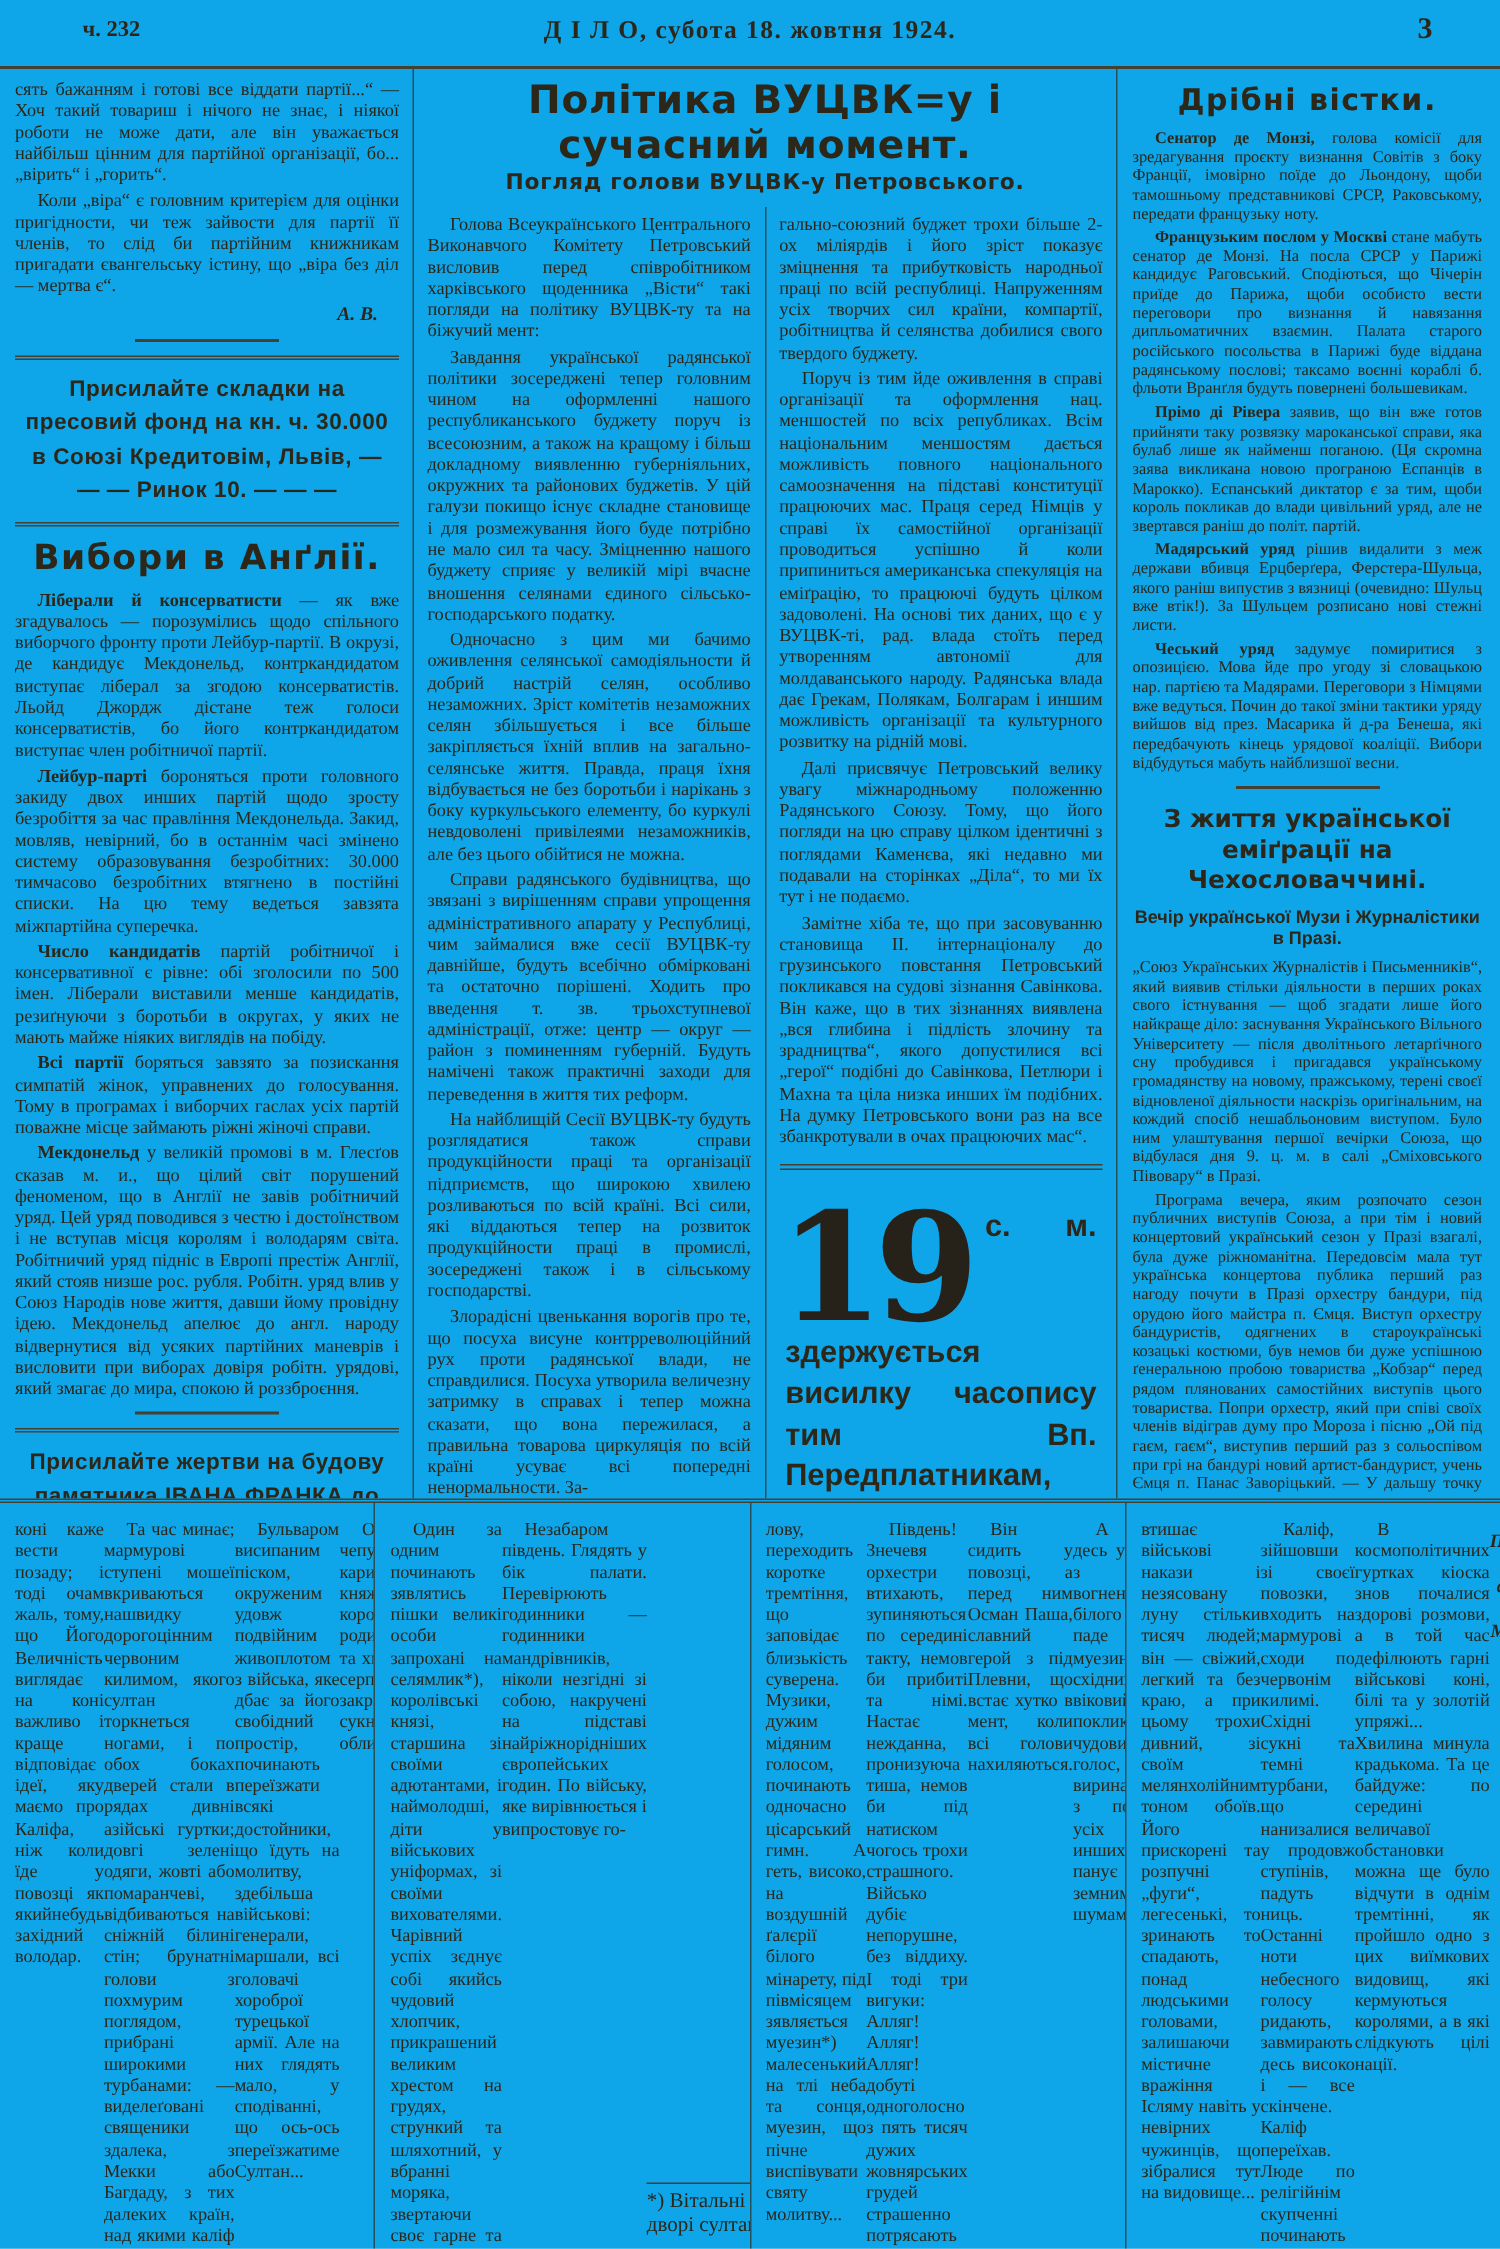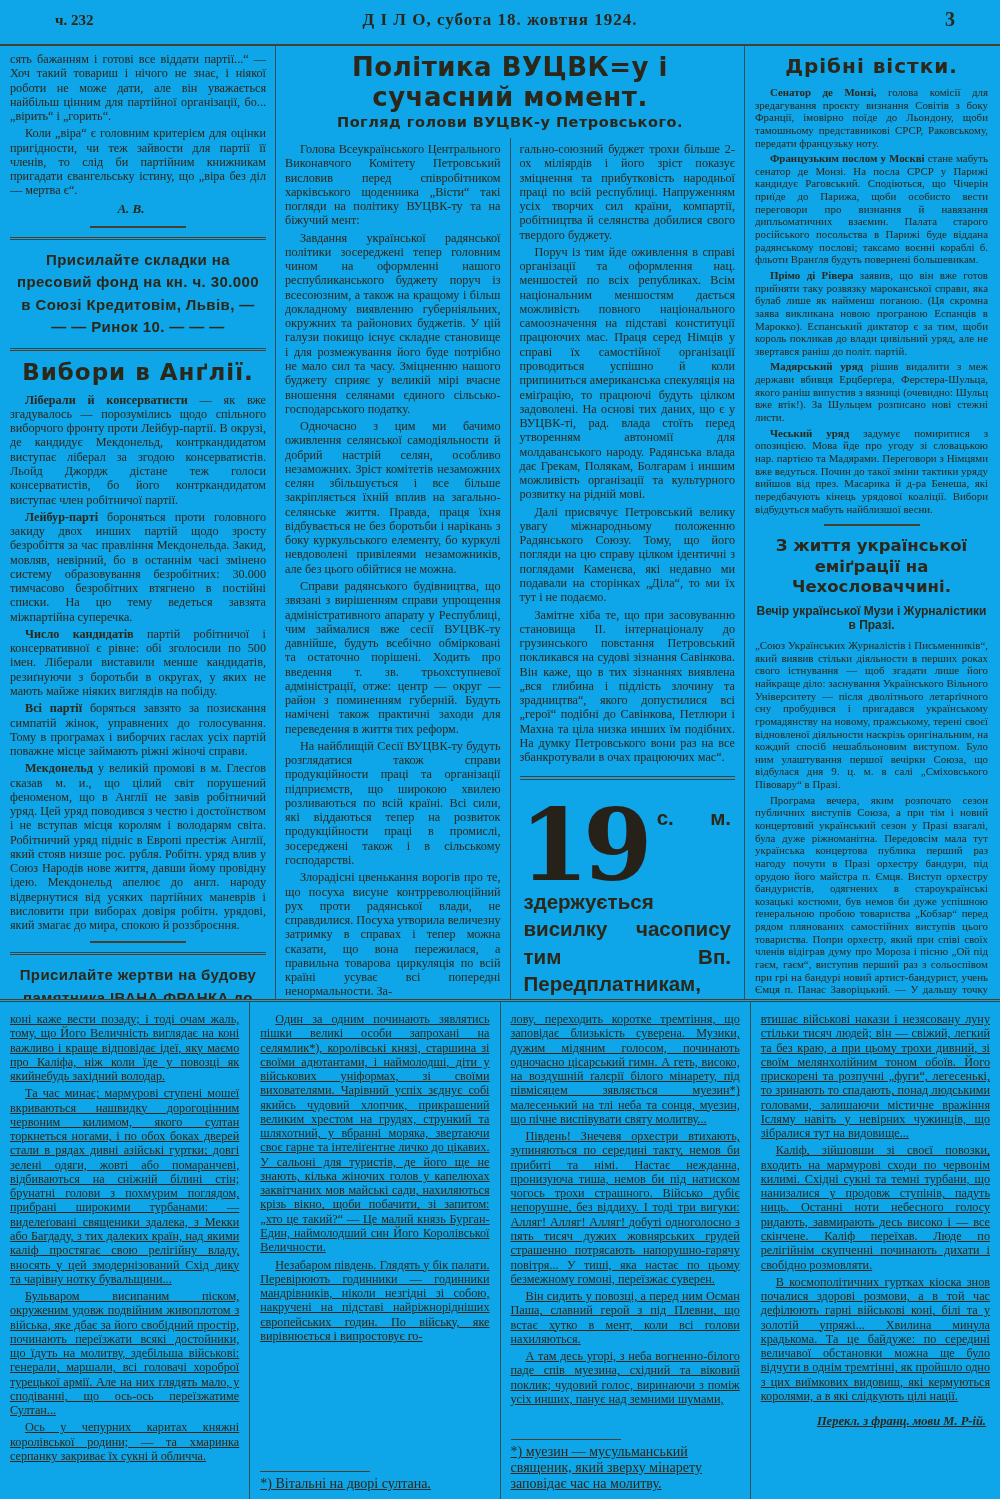--- a/index.html
+++ b/index.html
@@ -24,42 +24,42 @@
   .colM{width:468px;padding:2px 0 0;overflow:hidden;}
   .colR{flex:1;padding:6px 12px 0 10px;border-left:1px solid rgba(50,45,30,.7);overflow:hidden;}
   .twocol{display:flex;height:100%;}
   .subcol{width:50%;padding:4px 9px 0;overflow:hidden;}
   .subcol.first{border-right:1px solid rgba(50,45,30,.7);}
   
   .bt{font-size:12.2px;line-height:1.17;text-align:justify;text-indent:15px;margin:0 0 3px;}
   .bt.noind{text-indent:0;}
   .sm{font-size:10.9px;line-height:1.16;}
   .lead{font-weight:bold;}
-  .sig{text-align:center;font:bold italic 13px "Liberation Serif",serif;padding-right:14px;margin:2px 0 4px;}
+  .sig{text-align:right;font:bold italic 13px "Liberation Serif",serif;padding-right:14px;margin:2px 0 4px;}
   .rule-short{width:96px;border-top:2px solid #46412f;margin:9px auto;}
   
   .h-main{font:bold 26px "DejaVu Sans",sans-serif;text-align:center;margin:4px 6px 2px;letter-spacing:.5px;}
   .h-sub{font:bold 14.5px "DejaVu Sans",sans-serif;text-align:center;margin:2px 0 8px;letter-spacing:.5px;}
   .h-sec{font:bold 23px "DejaVu Sans",sans-serif;text-align:center;margin:6px 0 8px;letter-spacing:1px;}
   .h-drb{font:bold 20px "DejaVu Sans",sans-serif;text-align:center;margin:2px 0 8px;letter-spacing:1px;}
   .h-emig{font:bold 16.5px "DejaVu Sans",sans-serif;text-align:center;line-height:1.25;margin:10px 0 6px;}
   .h-emig-sub{font:bold 12px "Liberation Sans",sans-serif;text-align:center;margin:0 0 7px;}
   
   .adbox{border-top:3px double #46412f;border-bottom:3px double #46412f;
          padding:9px 2px;margin:8px 0;text-align:center;
          font:bold 15px "Liberation Sans",sans-serif;line-height:1.5;letter-spacing:.4px;}
   
   .notice{border-top:4px double #46412f;border-bottom:4px double #46412f;
           padding:24px 4px 8px;margin:12px 0 0;overflow:hidden;}
   .notice .num{float:left;font:bold 100px/0.82 "DejaVu Serif",serif;
                letter-spacing:-6px;margin:0 10px 2px -4px;color:#26221a;}
   .notice .ntext{font:bold 20.5px/1.32 "Liberation Sans",sans-serif;text-align:justify;}
   
   .feu{display:flex;border-top:3px double #46412f;height:498px;overflow:hidden;}
-  .fcol{width:25%;padding:10px 10px 8px;overflow:hidden;display:flex;flex-direction:column;text-decoration:underline;}
+  .fcol{width:25%;padding:10px 10px 8px;overflow:hidden;display:flex;flex-direction:row;}
   .fcol + .fcol{border-left:1px solid rgba(50,45,30,.7);}
   .footnote{margin-top:auto;font-size:14px;text-align:left;padding-top:4px;}
   .footnote:before{content:"";display:block;width:110px;border-top:1px solid #46412f;margin-bottom:4px;}
   .fsig{text-align:right;font:italic bold 12.5px "Liberation Serif",serif;margin-top:8px;padding-right:4px;}
 </style>
 </head>
 <body>
 
 <div class="page">
 

